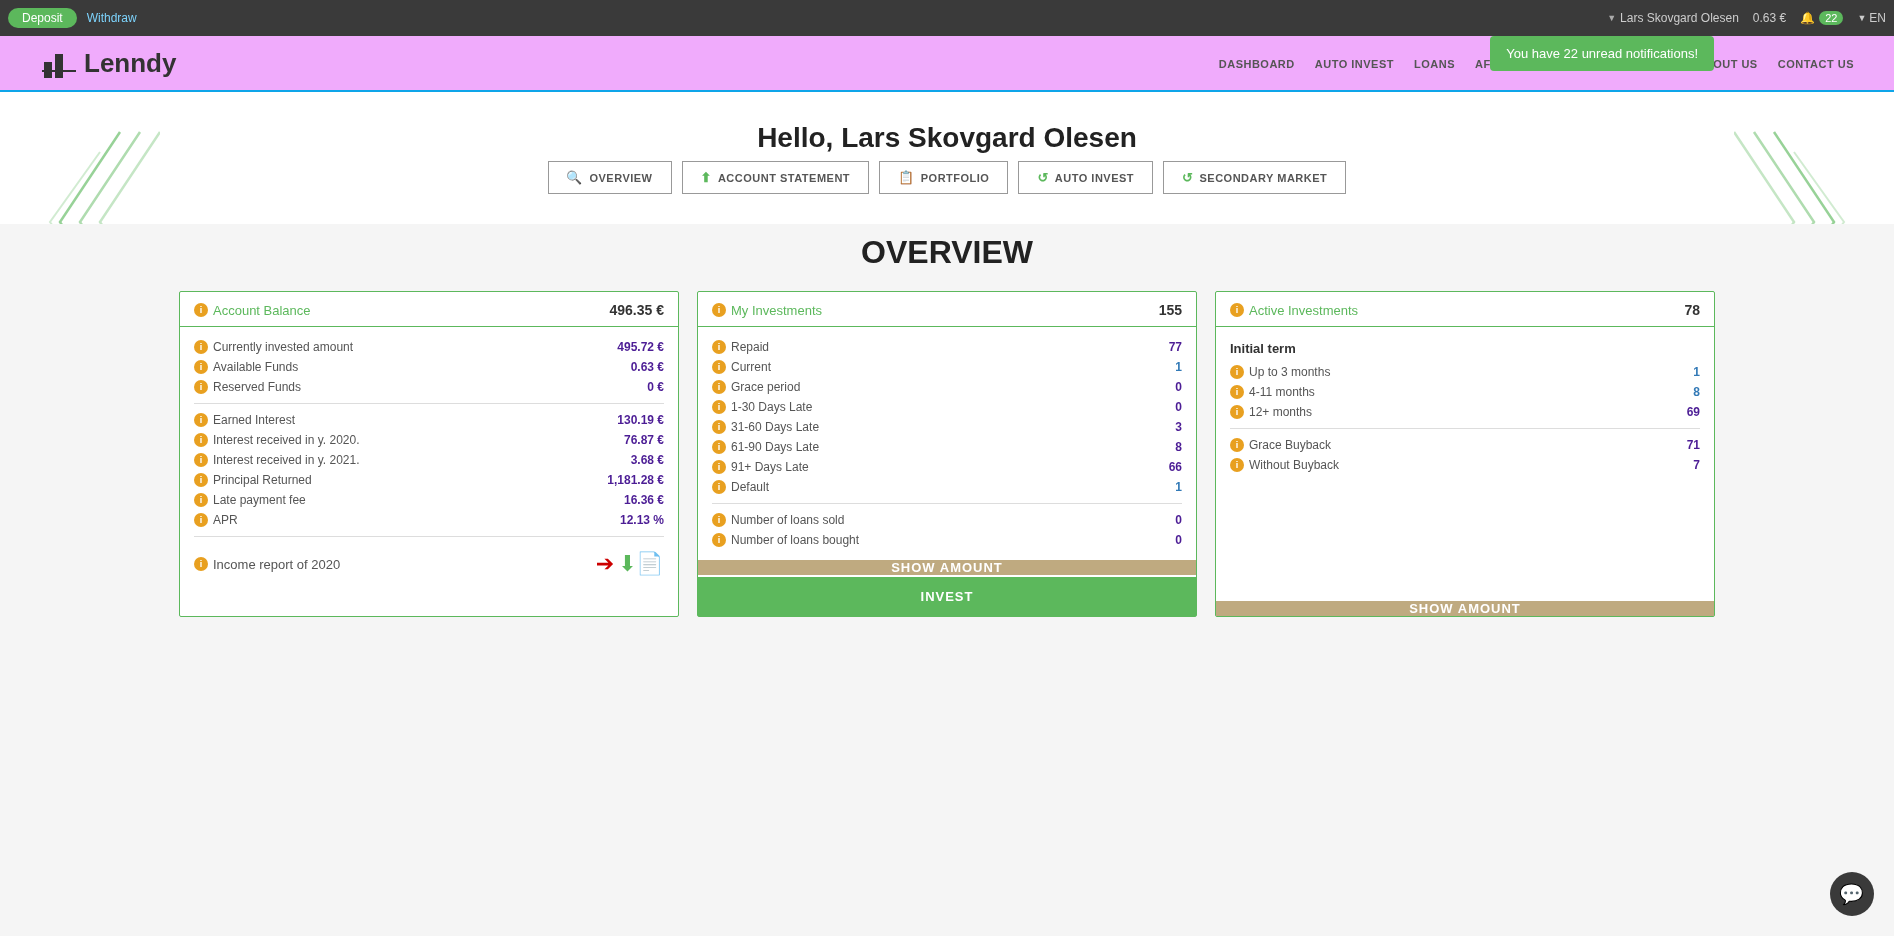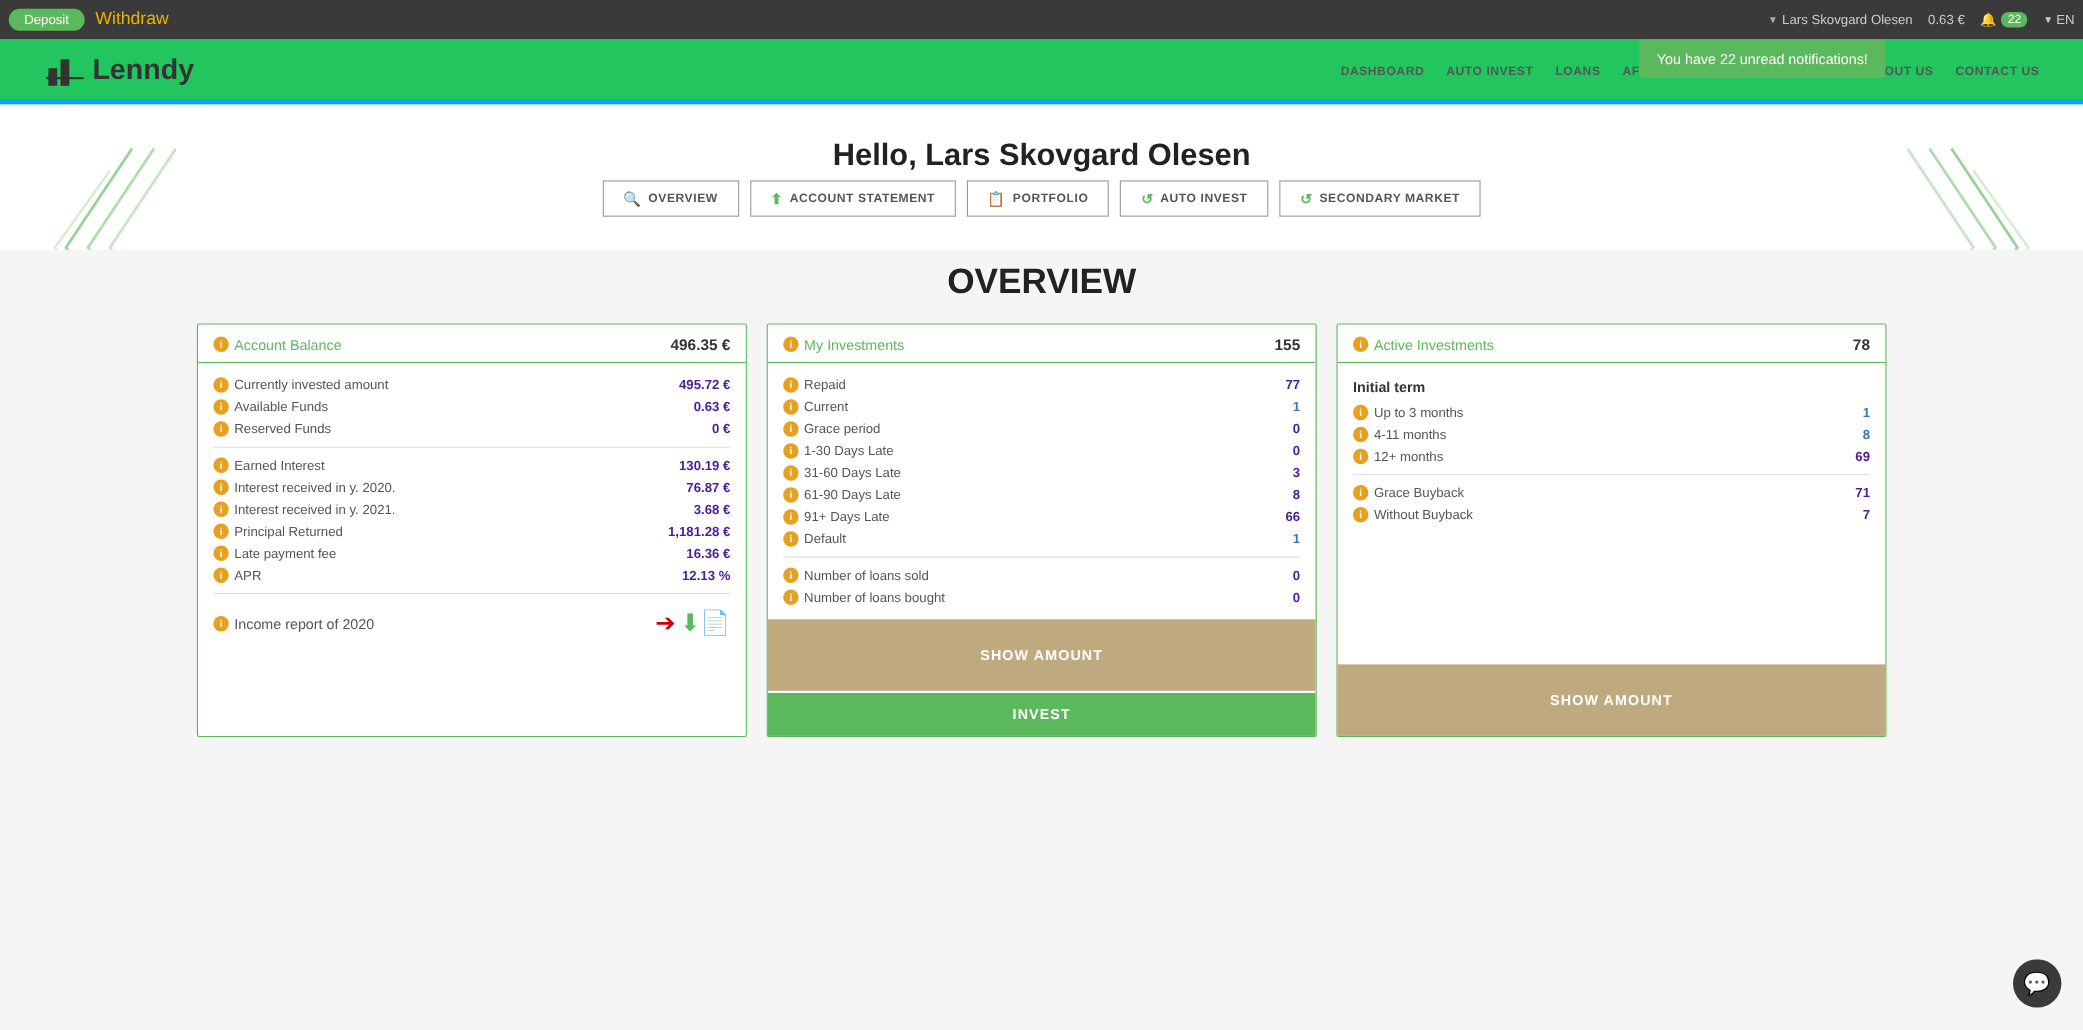--- a/index.html
+++ b/index.html
@@ -19,23 +19,23 @@
       background: #5cb85c;
       color: #fff;
       border: none;
       border-radius: 12px;
       padding: 3px 14px;
       font-size: 12px;
       cursor: pointer;
     }
     .btn-withdraw {
       background: transparent;
-      color: #eab308;
+      color: #7dd3fc;
       border: none;
-      font-size: 16px;
+      font-size: 12px;
       cursor: pointer;
     }
     .top-bar-right { display: flex; align-items: center; gap: 14px; color: #ccc; font-size: 12px; }
     .user-name { color: #ccc; display: flex; align-items: center; gap: 4px; }
     .user-name::before { content: "▼"; font-size: 9px; color: #aaa; }
     .balance { color: #ccc; }
     .notif-bell { display: flex; align-items: center; gap: 4px; }
     .notif-badge {
       background: #5cb85c;
       color: #fff;
@@ -54,26 +54,26 @@
       background: #5cb85c;
       color: #fff;
       padding: 10px 16px;
       border-radius: 4px;
       font-size: 13px;
       z-index: 100;
     }
 
     
     .main-header {
-      background: #22c55e;
+      background: #f0abfc;
       display: flex;
       align-items: center;
       justify-content: space-between;
       padding: 8px 40px;
-      border-bottom: 5px solid #0ea5e9;
+      border-bottom: 2px solid #0ea5e9;
       position: relative;
     }
     .logo { display: flex; align-items: center; gap: 6px; font-size: 26px; font-weight: bold; color: #333; }
     .logo svg { width: 38px; height: 38px; }
     .nav { display: flex; gap: 20px; list-style: none; }
     .nav a { text-decoration: none; color: #555; font-size: 11px; font-weight: bold; letter-spacing: 0.5px; }
 
     
     .hero {
       background: #fff;
@@ -162,21 +162,21 @@
       font-weight: bold;
       letter-spacing: 1px;
       cursor: pointer;
       text-transform: uppercase;
     }
     .btn-tan {
       background: #bfaa80;
       color: #fff;
       border: none;
       width: 100%;
-      padding: 25px;
+      padding: 0;
       font-size: 13px;
       font-weight: bold;
       letter-spacing: 1px;
       cursor: pointer;
       text-transform: uppercase;
     }
 
     
     .income-report-row {
       display: flex;

